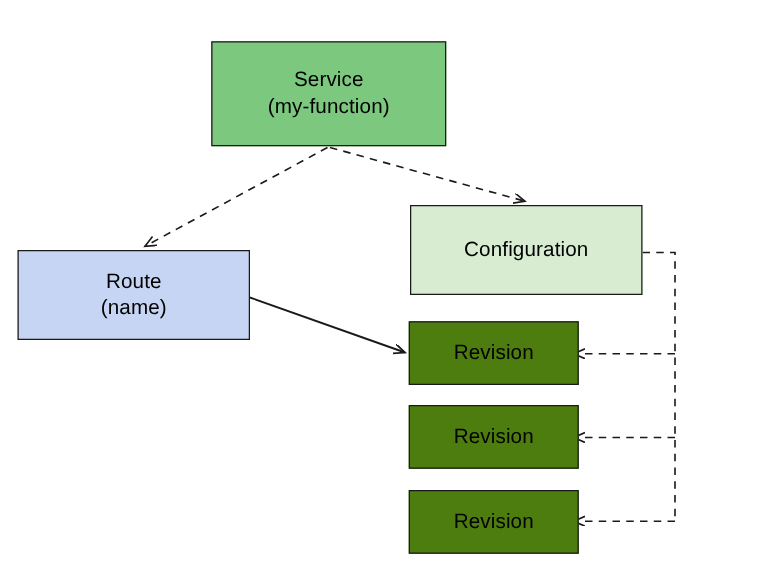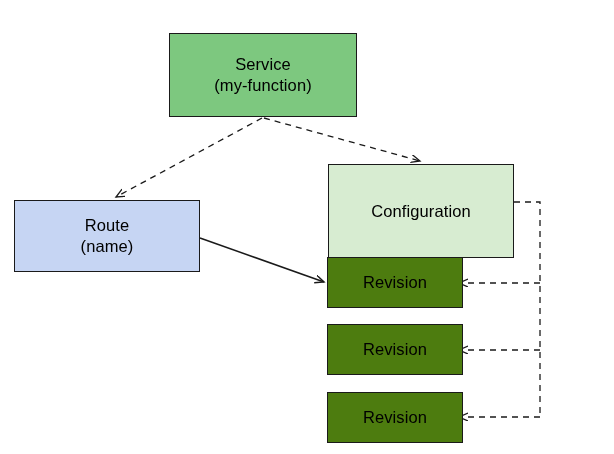--- a/index.html
+++ b/index.html
@@ -52,21 +52,21 @@
     left: 14px;
     top: 200px;
     width: 186px;
     height: 72px;
     background: #c6d5f3;
   }
   .node-config {
     left: 328px;
     top: 164px;
     width: 186px;
-    height: 94px;
+    height: 72px;
     background: #d7ecd1;
   }
   .node-revision {
     left: 327px;
     width: 136px;
     height: 51px;
     background: #4d7c0f;
   }
   .rev-1 { top: 257px; }
   .rev-2 { top: 324px; }

